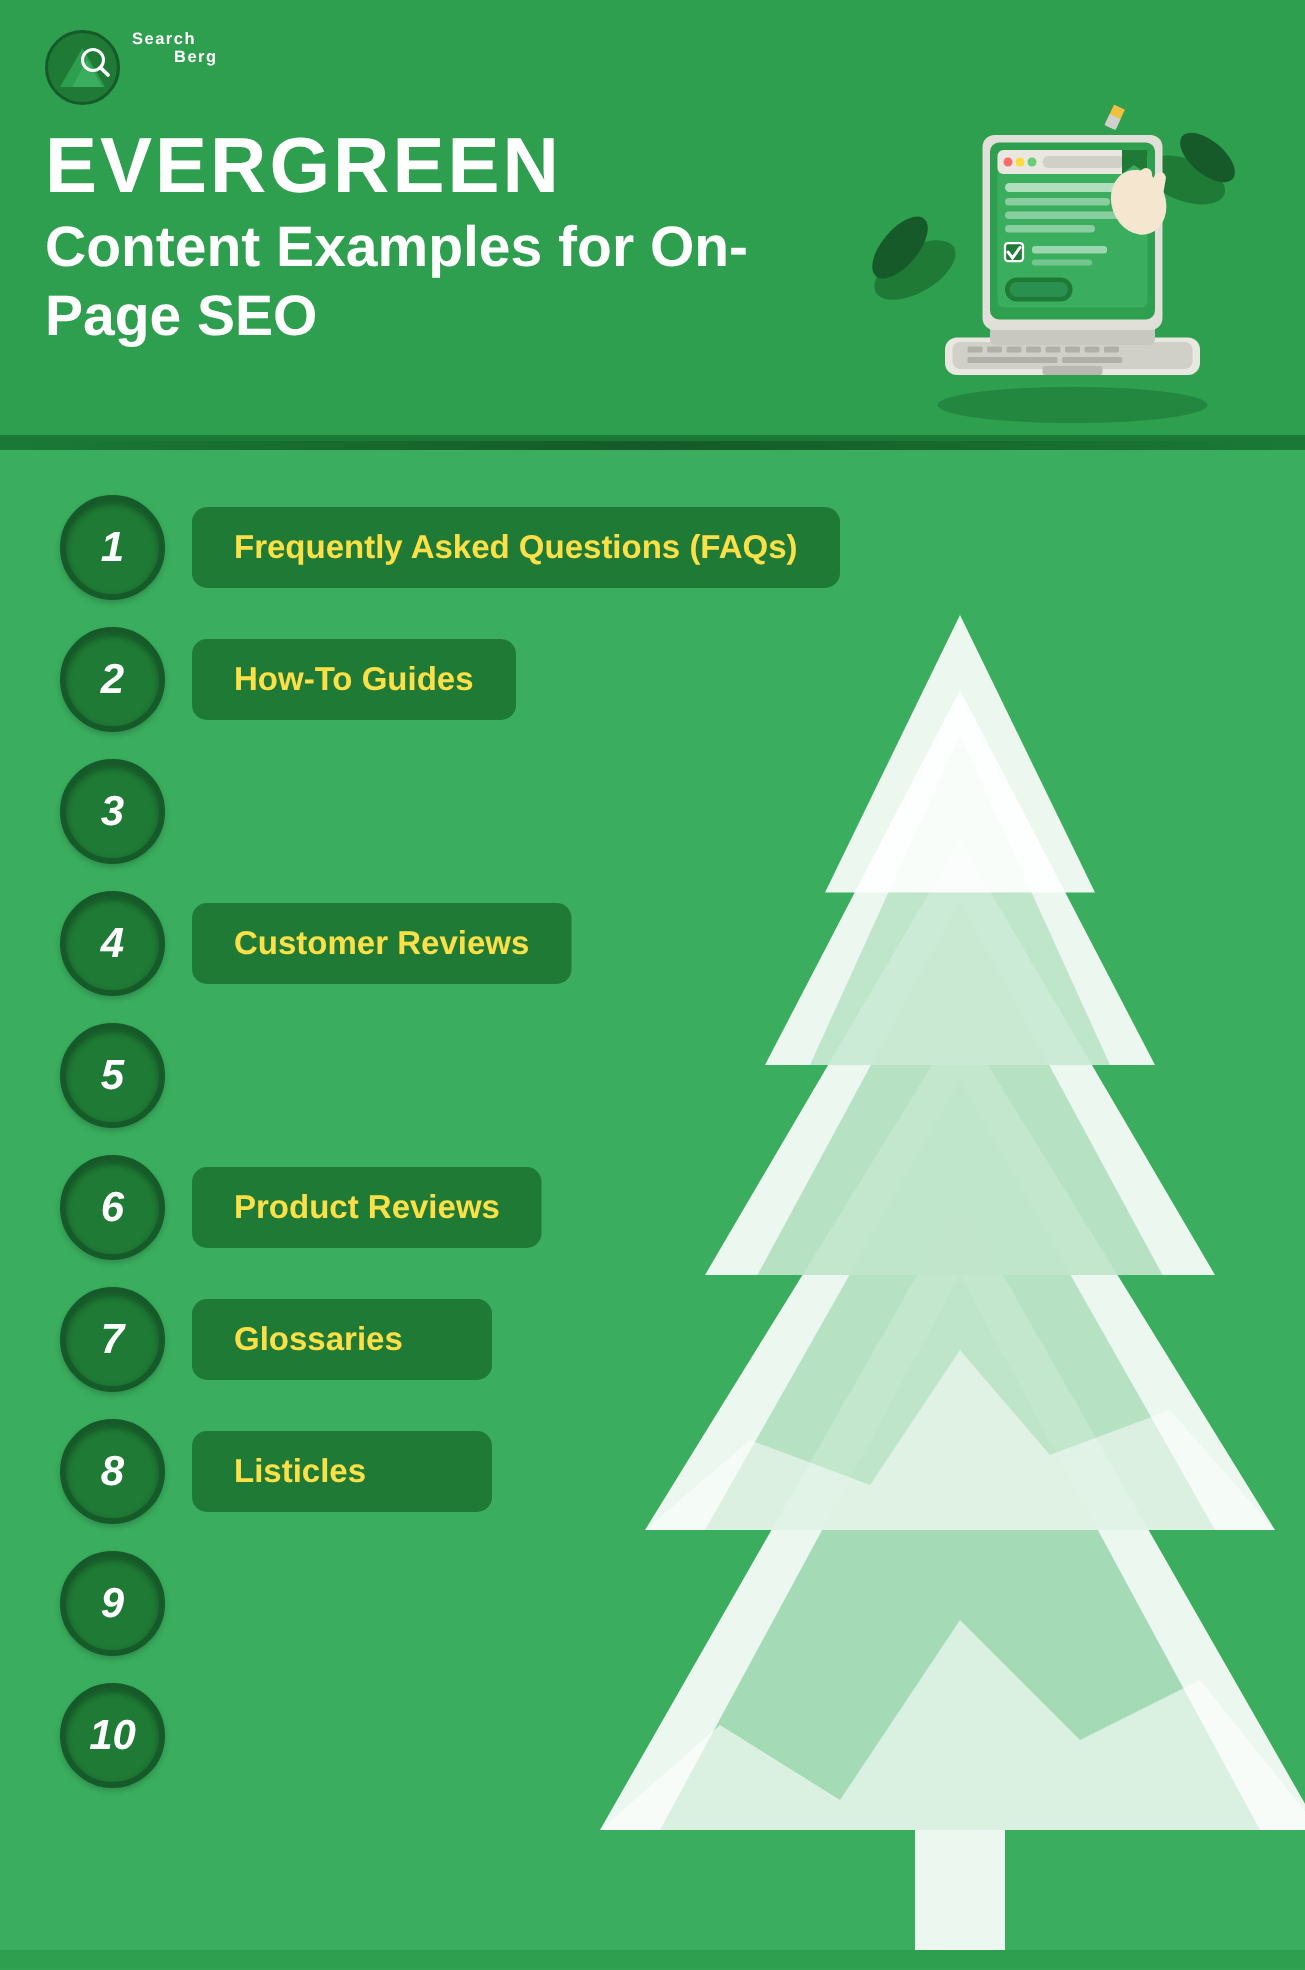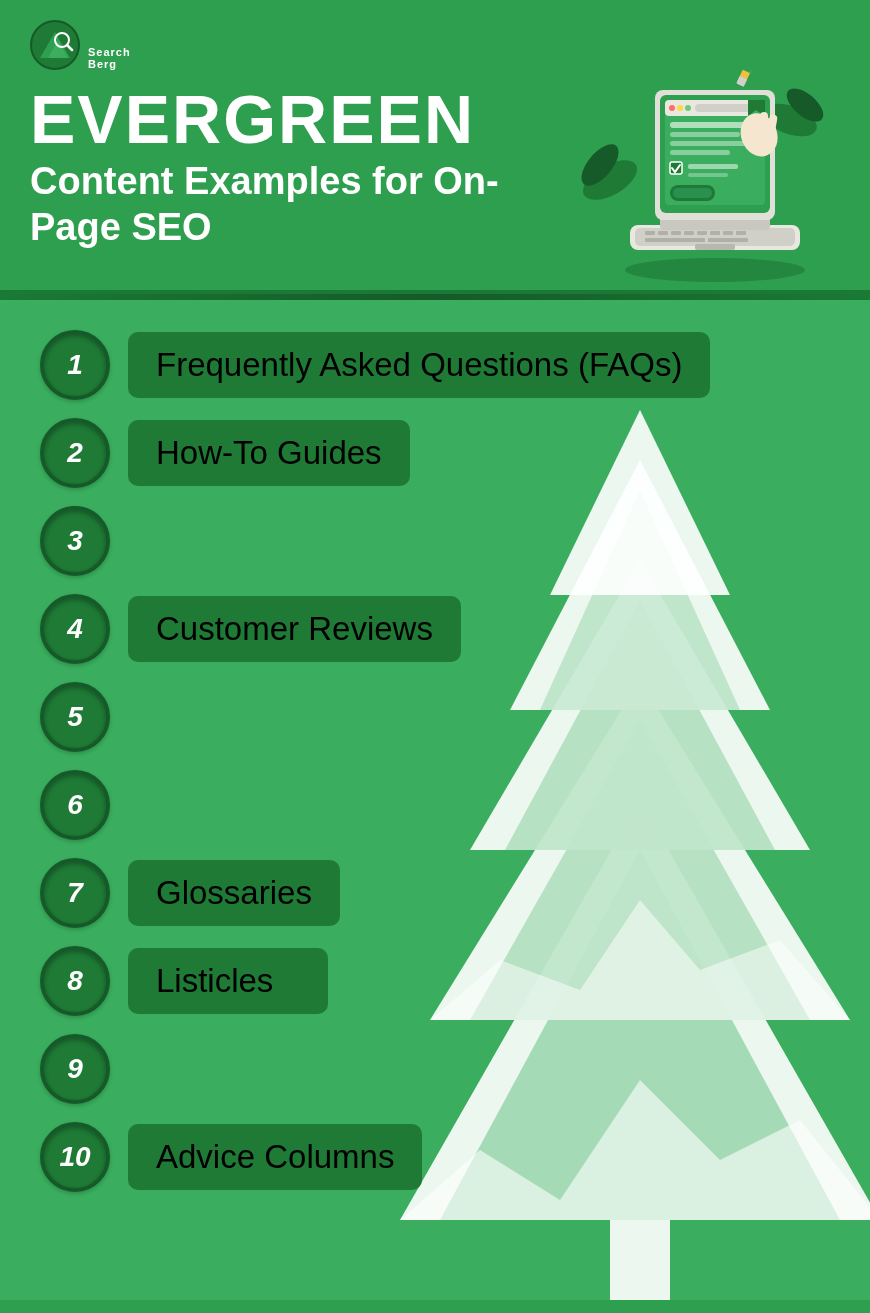--- a/index.html
+++ b/index.html
@@ -16,21 +16,21 @@
     .header {
       background-color: #2e9e4f;
       padding: 20px 30px 0 30px;
       position: relative;
       min-height: 280px;
       border-bottom: 4px solid #1a7a35;
     }
 
     .logo-area {
       display: flex;
-      align-items: flex-end;
+      align-items: flex-start;
       gap: 8px;
       margin-bottom: 10px;
     }
 
     .logo-icon {
       width: 50px;
       height: 50px;
     }
 
     .header-content {
@@ -38,21 +38,21 @@
       align-items: flex-start;
       justify-content: space-between;
     }
 
     .header-text {
       flex: 1;
       padding-top: 5px;
     }
 
     .title-evergreen {
-      font-size: 68px;
+      font-size: 52px;
       font-weight: 900;
       color: #ffffff;
       line-height: 1;
       letter-spacing: 2px;
       text-transform: uppercase;
     }
 
     .title-subtitle {
       font-size: 38px;
       font-weight: 800;
@@ -107,23 +107,23 @@
 
     .item-label-box {
       background-color: #1e7a35;
       border-radius: 10px;
       padding: 14px 28px;
       margin-left: 18px;
       min-width: 200px;
     }
 
     .item-label-text {
-      color: #000000;
-      font-size: 33px;
-      font-weight: 400;
+      color: #fde047;
+      font-size: 22px;
+      font-weight: 700;
       white-space: nowrap;
     }
 
     
     .tree-container {
       position: absolute;
       right: -10px;
       bottom: 0;
       width: 480px;
       height: 900px;
@@ -147,21 +147,21 @@
       <circle cx="25" cy="25" r="24" fill="#1e7a35" stroke="#155a28" stroke-width="2"></circle>
 
       <polygon points="10,38 25,12 40,38" fill="#2e9e4f"></polygon>
       <polygon points="18,38 28,20 38,38" fill="#3aae5e"></polygon>
 
       <circle cx="32" cy="20" r="7" fill="none" stroke="white" stroke-width="2"></circle>
       <line x1="37" y1="25" x2="42" y2="30" stroke="white" stroke-width="2.5" stroke-linecap="round"></line>
     </svg>
     <div style="display:flex; flex-direction:column; line-height:1.1;">
       <span style="color:white; font-size:11px; font-weight:900; letter-spacing:1px;">Search</span>
-      <span style="color:white; font-size:11px; font-weight:900; letter-spacing:1px;">Berg</span>
+      <span style="color:white; font-size:11px; font-weight:900; letter-spacing:1px;margin-left:28px;">Berg</span>
     </div>
   </div>
 
   <div class="header-content">
     <div class="header-text">
       <div class="title-evergreen">EVERGREEN</div>
       <div class="title-subtitle">Content Examples for On-Page SEO</div>
     </div>
 
     <div class="header-illustration">
@@ -298,20 +298,21 @@
       </div>
       <div class="list-item">
         <div class="number-circle">
           <span class="number-text">5</span>
         </div>
       </div>
       <div class="list-item">
         <div class="number-circle">
           <span class="number-text">6</span>
         </div>
+        <div class="item-label-box"><span class="item-label-text">Product Reviews</span></div>
       </div>
       <div class="list-item">
         <div class="number-circle">
           <span class="number-text">7</span>
         </div>
         <div class="item-label-box"><span class="item-label-text">Glossaries</span></div>
       </div>
       <div class="list-item">
         <div class="number-circle">
           <span class="number-text">8</span>
@@ -320,16 +321,15 @@
       </div>
       <div class="list-item">
         <div class="number-circle">
           <span class="number-text">9</span>
         </div>
       </div>
       <div class="list-item">
         <div class="number-circle">
           <span class="number-text">10</span>
         </div>
-        <div class="item-label-box"><span class="item-label-text">Advice Columns</span></div>
       </div>
     </div>
 </div>
 
 </body></html>

